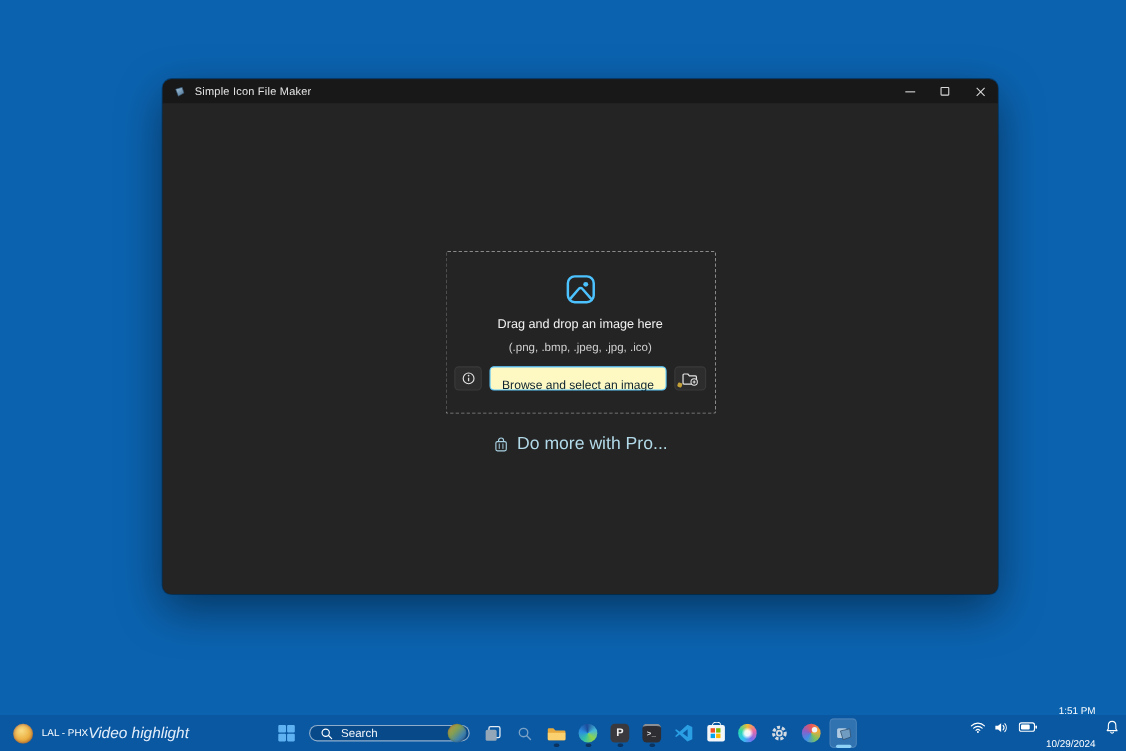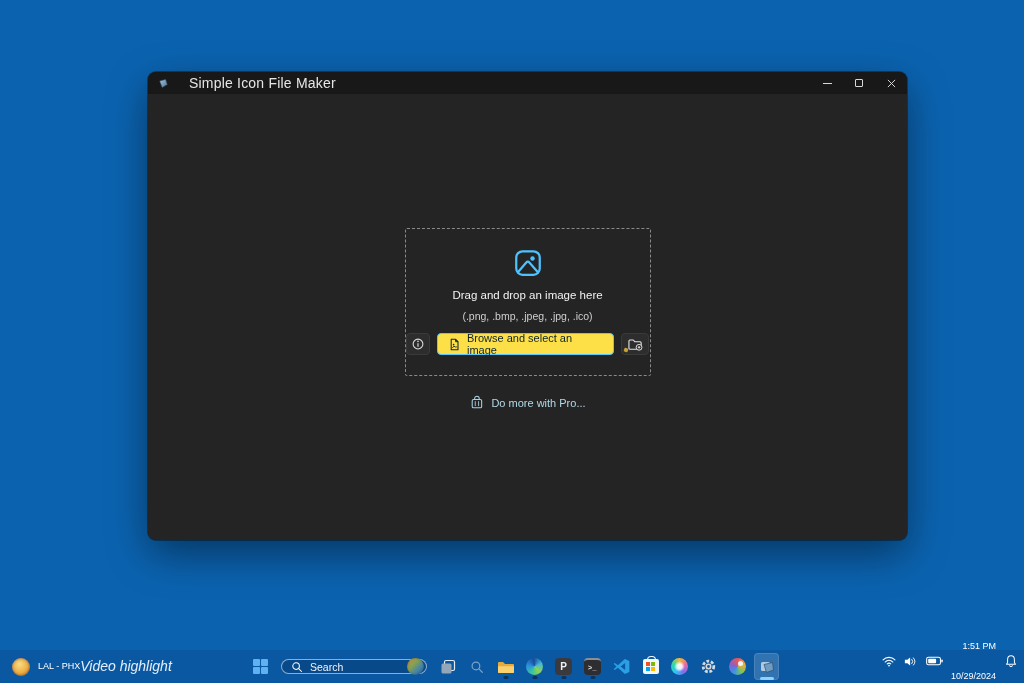--- a/index.html
+++ b/index.html
@@ -16,21 +16,21 @@
     position:absolute; left:148px; top:72px; width:759px; height:468px;
     border-radius:8px; background:#242424;
     box-shadow:0 14px 42px rgba(0,0,0,0.45), 0 0 0 1px rgba(0,0,0,0.35);
     display:flex; flex-direction:column;
   }
   .titlebar {
     height:22px; background:#181818; border-radius:8px 8px 0 0;
     display:flex; align-items:center; padding-left:10px; flex:0 0 auto;
   }
   .app-icon-small { width:11px; height:11px; display:inline-block; }
-  .titlebar-title { font-size:14px; color:#e6e6e6; margin-left:20px; letter-spacing:0.2px; }
+  .titlebar-title { font-size:10px; color:#e6e6e6; margin-left:8px; letter-spacing:0.2px; }
   .caption-buttons { margin-left:auto; display:flex; height:100%; }
   .caption-btn { width:32px; height:100%; display:flex; align-items:center; justify-content:center; color:#d8d8d8; cursor:default; }
   .cap-min { width:9px; height:1px; background:#d8d8d8; display:block; }
   .cap-max { width:8px; height:8px; border:1px solid #d8d8d8; border-radius:1px; display:block; }
 
   .window-content { flex:1; position:relative; background:#242424; border-radius:0 0 8px 8px; }
 
   
   .dropzone {
     position:absolute; top:134px; left:50%; transform:translateX(-50%);
@@ -42,32 +42,32 @@
   .dz-heading { margin-top:11px; font-size:11.5px; color:#f2f2f2; }
   .dz-formats { margin-top:9px; font-size:10.5px; color:#cfcfcf; }
   .dz-buttons { margin-top:11px; display:flex; align-items:center; gap:7px; }
   .btn-dark {
     height:22px; background:#2d2d2d; border:1px solid #3a3a3a; border-radius:4px;
     display:flex; align-items:center; justify-content:center; cursor:default; position:relative;
   }
   .info-btn { width:25px; }
   .folder-btn { width:29px; }
   .btn-accent {
-    height:22px; padding:5px 10px; background:#fde047; border:1px solid #5ac8ff; border-radius:4px;
-    display:flex; align-items:center; gap:6px; cursor:default;
+    height:22px; padding:5px 10px; background:#fef9c3; border:1px solid #5ac8ff; border-radius:4px;
+    display:flex; align-items:center; gap:6px; cursor:default;flex-direction:column;
   }
   .btn-accent .label { font-size:11px; color:#0e2430; }
   .gold-speck { position:absolute; left:2px; bottom:2px; width:4px; height:4px; background:#c5a13a; border-radius:1px; transform:rotate(18deg); }
 
   
   .pro-link {
     position:absolute; top:301px; left:50%; transform:translateX(-50%);
     display:flex; align-items:center; gap:8px; cursor:default;
   }
-  .pro-link .label { font-size:11px; color:#b2d9e8; }
+  .pro-link .label { font-size:16px; color:#b2d9e8; }
 
   
   .taskbar {
     position:absolute; left:0; bottom:0; width:1024px; height:33px;
     background:#0a58a2; display:flex; align-items:center;
   }
   .widget-area { position:absolute; left:12px; top:0; height:33px; display:flex; align-items:center; gap:8px; cursor:default; }
   .team-logo {
     width:18px; height:18px; border-radius:50%;
     background:radial-gradient(circle at 42% 35%, #f8dc84, #ecae40 55%, #b5791c 95%);

